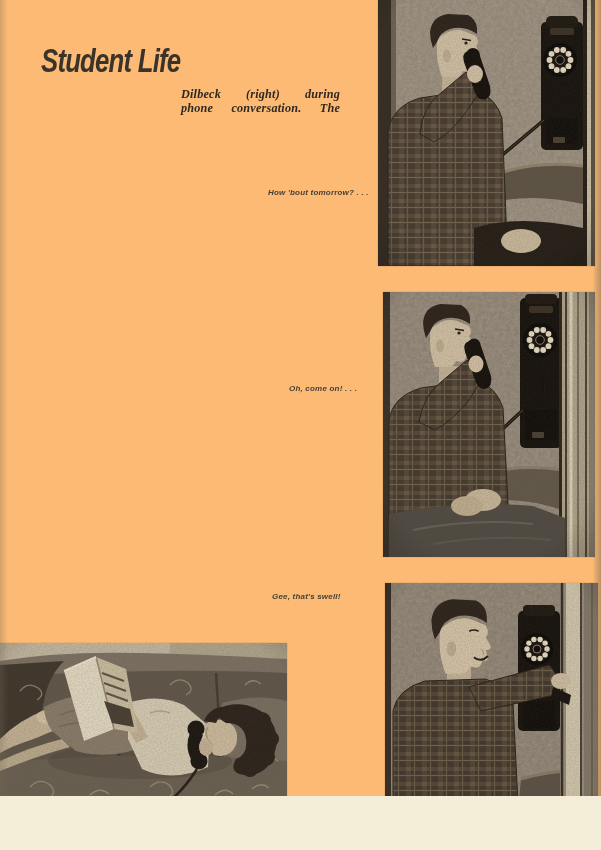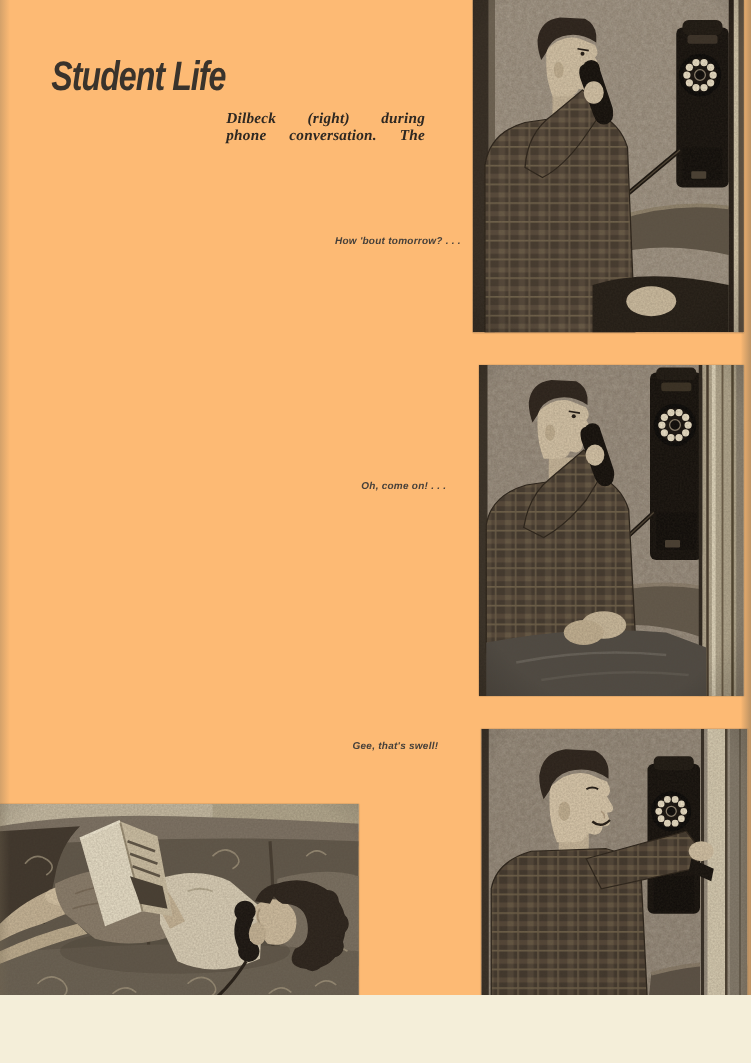--- a/index.html
+++ b/index.html
@@ -11,21 +11,21 @@
   .intro{position:absolute;left:181px;top:87px;width:159px;
          font-family:"Liberation Serif",serif;font-size:12.2px;line-height:14.4px;
          font-weight:700;color:#2e2822;letter-spacing:0.2px;}
   .intro .ln{text-align:justify;text-align-last:justify;}
   .intro .ln.first{text-indent:15px;}
   .intro .ln.last{text-align-last:left;}
   .caption{position:absolute;font-family:"Liberation Sans",sans-serif;font-weight:700;
            font-size:8px;color:#46403a;letter-spacing:0.2px;white-space:nowrap;}
   .cap1{left:268px;top:188px;}
   .cap2{left:289px;top:342px;margin-top:42px;}
-  .cap3{left:282px;top:592px;}
+  .cap3{left:272px;top:592px;}
   .pagenum{position:absolute;left:319px;top:833px;font-size:11.5px;color:#4c463f;
            font-family:"Liberation Serif",serif;letter-spacing:0.5px;}
   .photo{position:absolute;overflow:hidden;box-shadow:0 0 1px rgba(60,50,40,.45);}
   .photo svg{display:block;width:100%;height:100%;}
   .p1{left:378px;top:0;width:217px;height:266px;}
   .p2{left:383px;top:292px;width:212px;height:265px;}
   .p3{left:385px;top:583px;width:213px;height:267px;}
   .p4{left:0;top:643px;width:287px;height:207px;}
   .edge-left{position:absolute;left:0;top:0;width:8px;height:850px;z-index:6;pointer-events:none;
     background:linear-gradient(90deg,rgba(116,104,82,0.30),rgba(116,104,82,0));}

